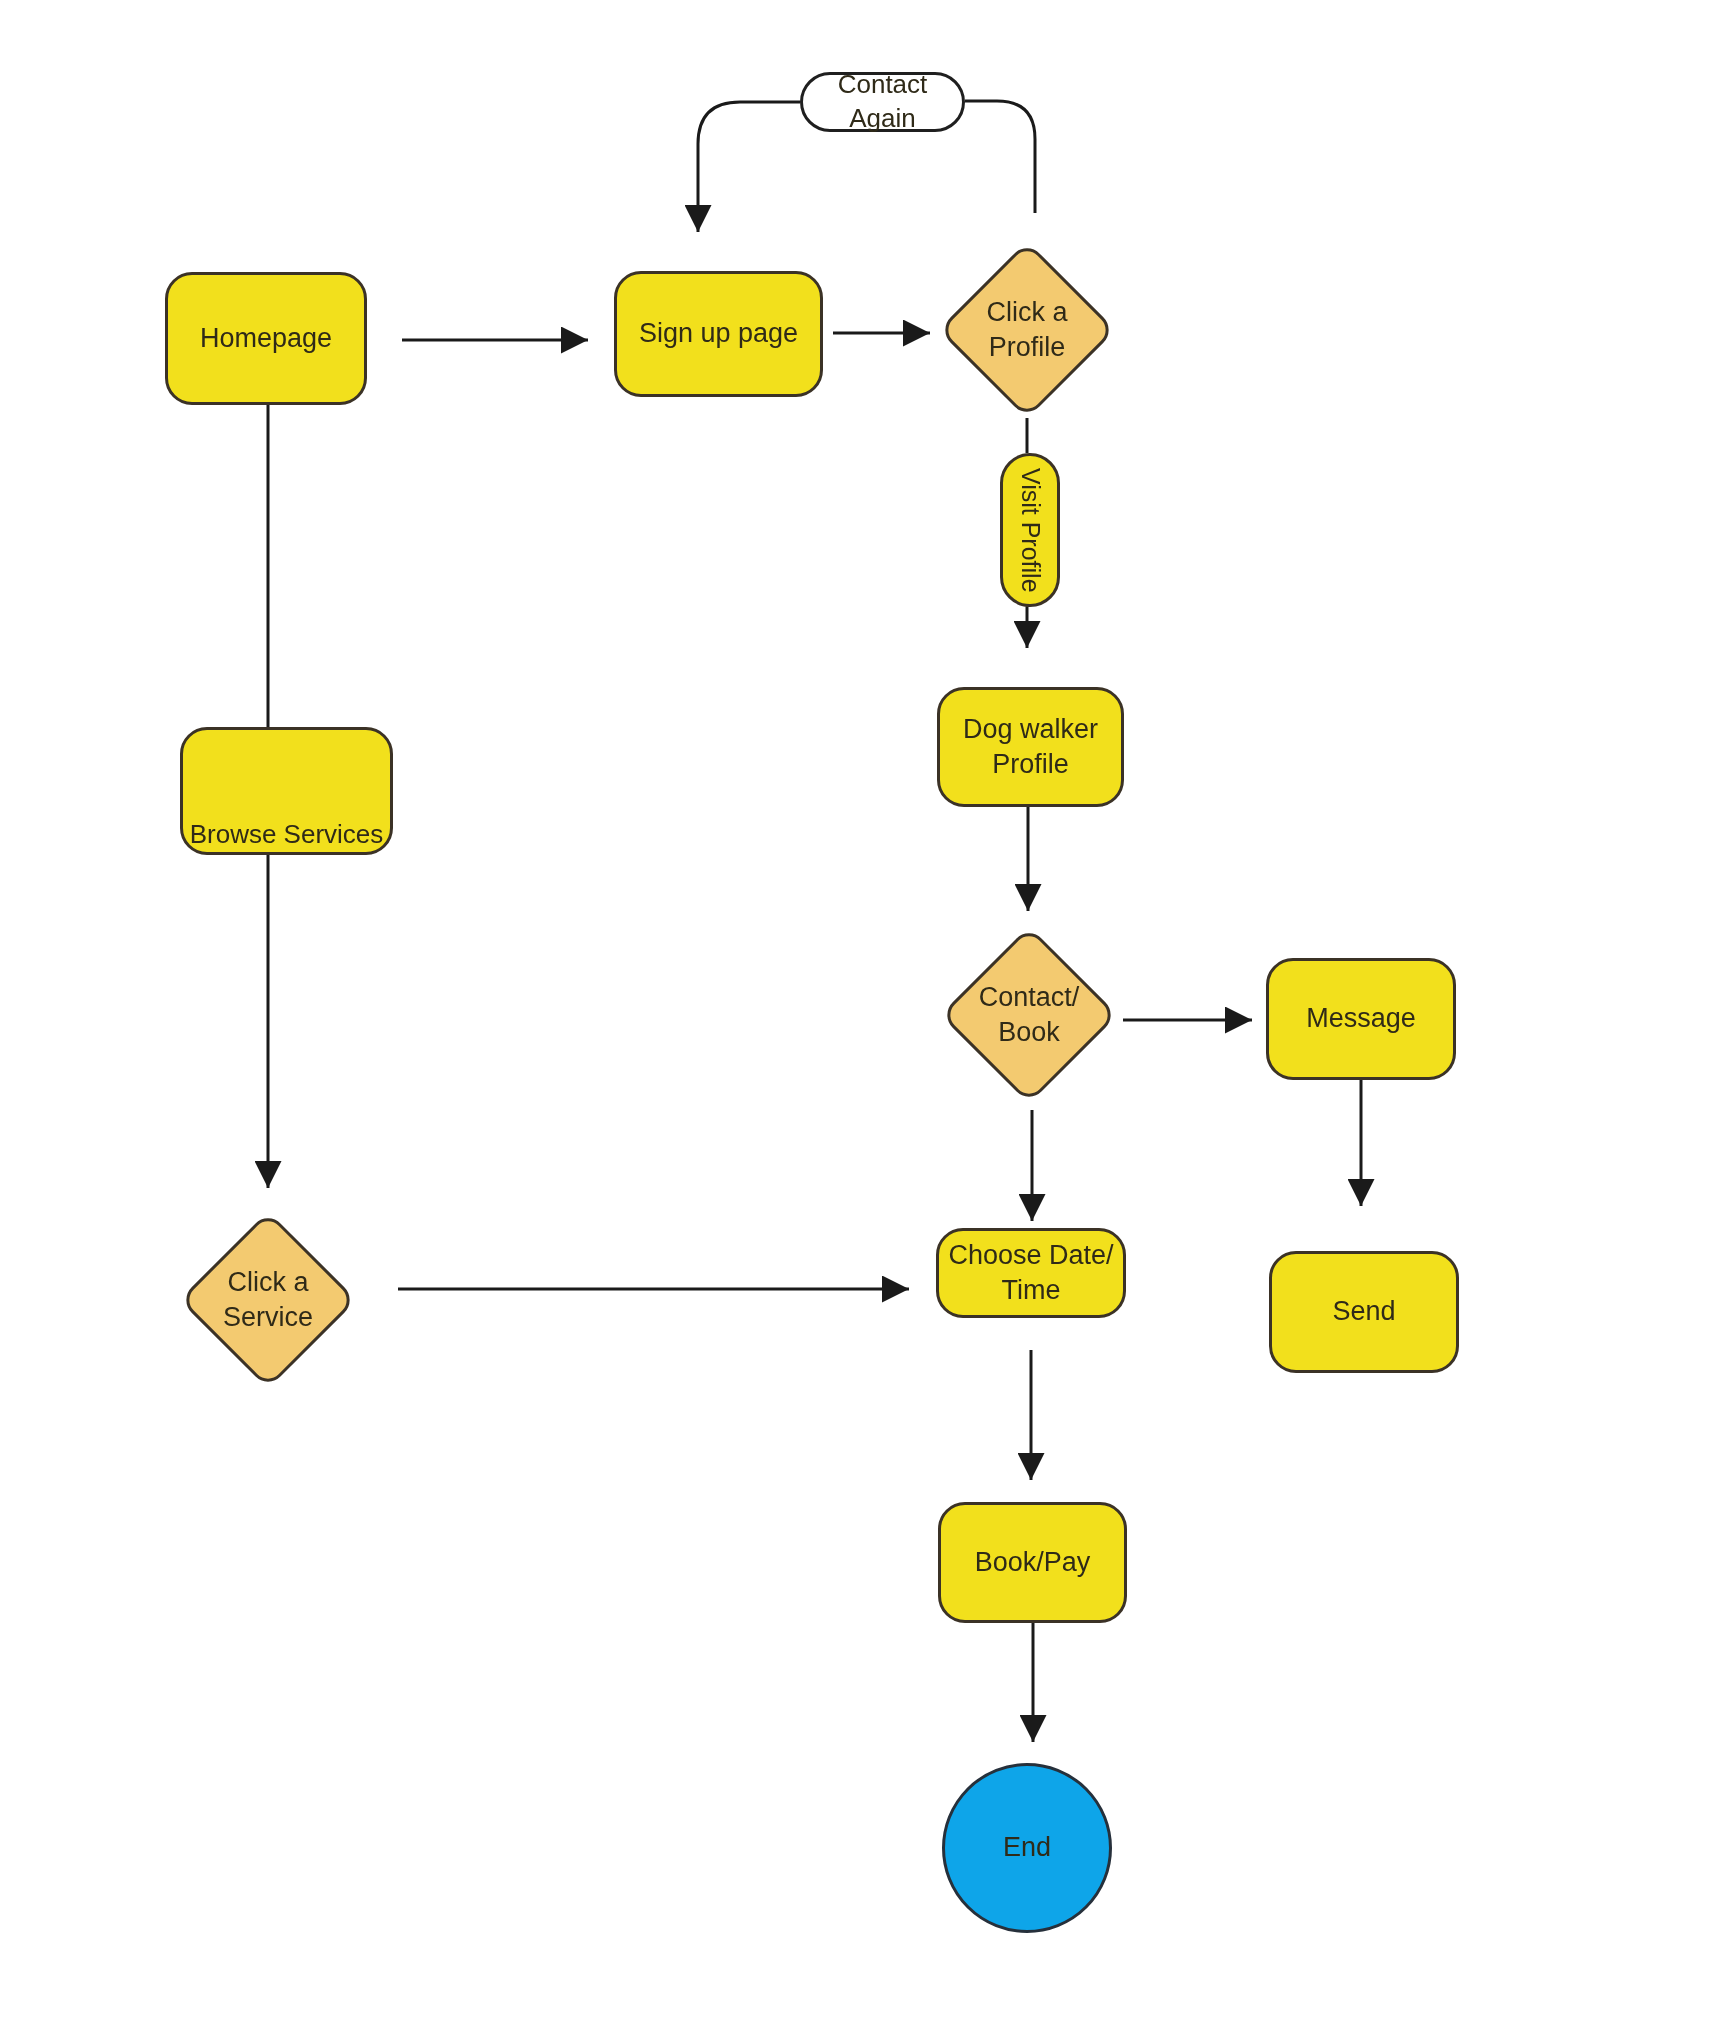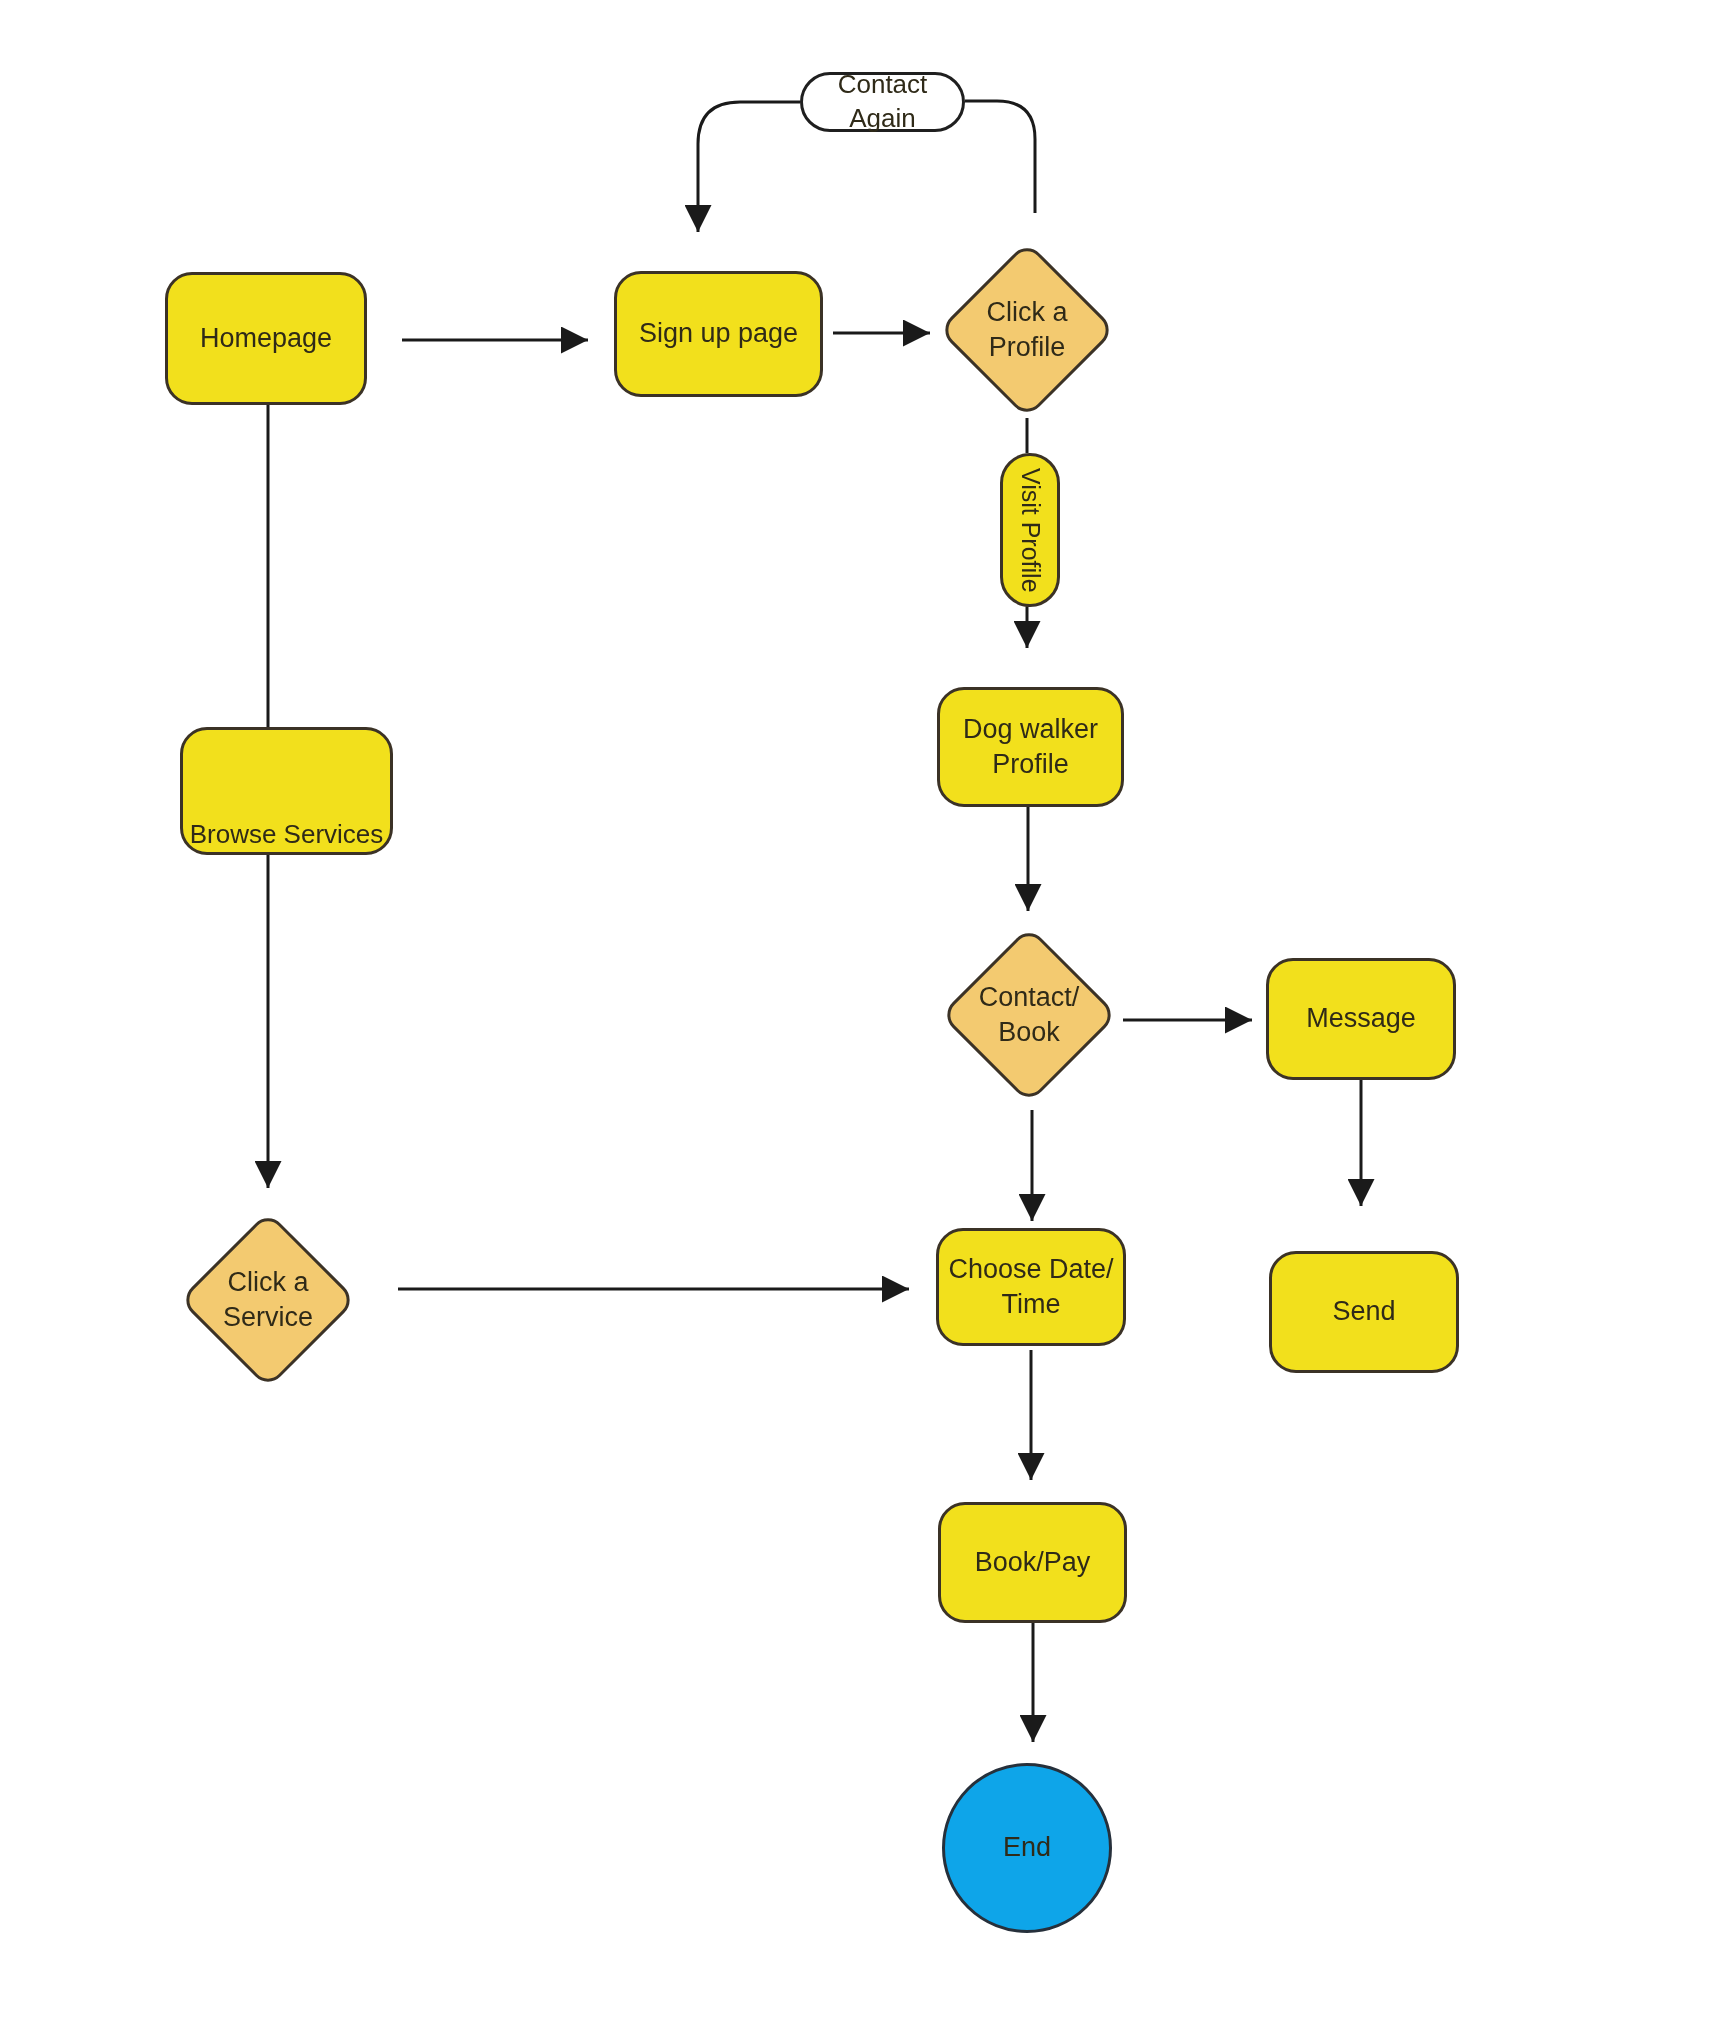--- a/index.html
+++ b/index.html
@@ -140,21 +140,21 @@
 
   <div class="node process" style="left:1266px; top:958px; width:190px; height:122px;">
     <span>Message</span>
   </div>
 
   <div class="node diamond" style="left:205px; top:1237px;">
     <span class="diamond-label">Click a
 Service</span>
   </div>
 
-  <div class="node process" style="left:936px; top:1228px; width:190px; height:118px;">
+  <div class="node process" style="left:936px; top:1228px; width:190px; height:90px;">
     <span>Choose Date/
 Time</span>
   </div>
 
   <div class="node process" style="left:938px; top:1502px; width:189px; height:121px;">
     <span>Book/Pay</span>
   </div>
 
   <div class="node process" style="left:1269px; top:1251px; width:190px; height:122px;">
     <span>Send</span>

